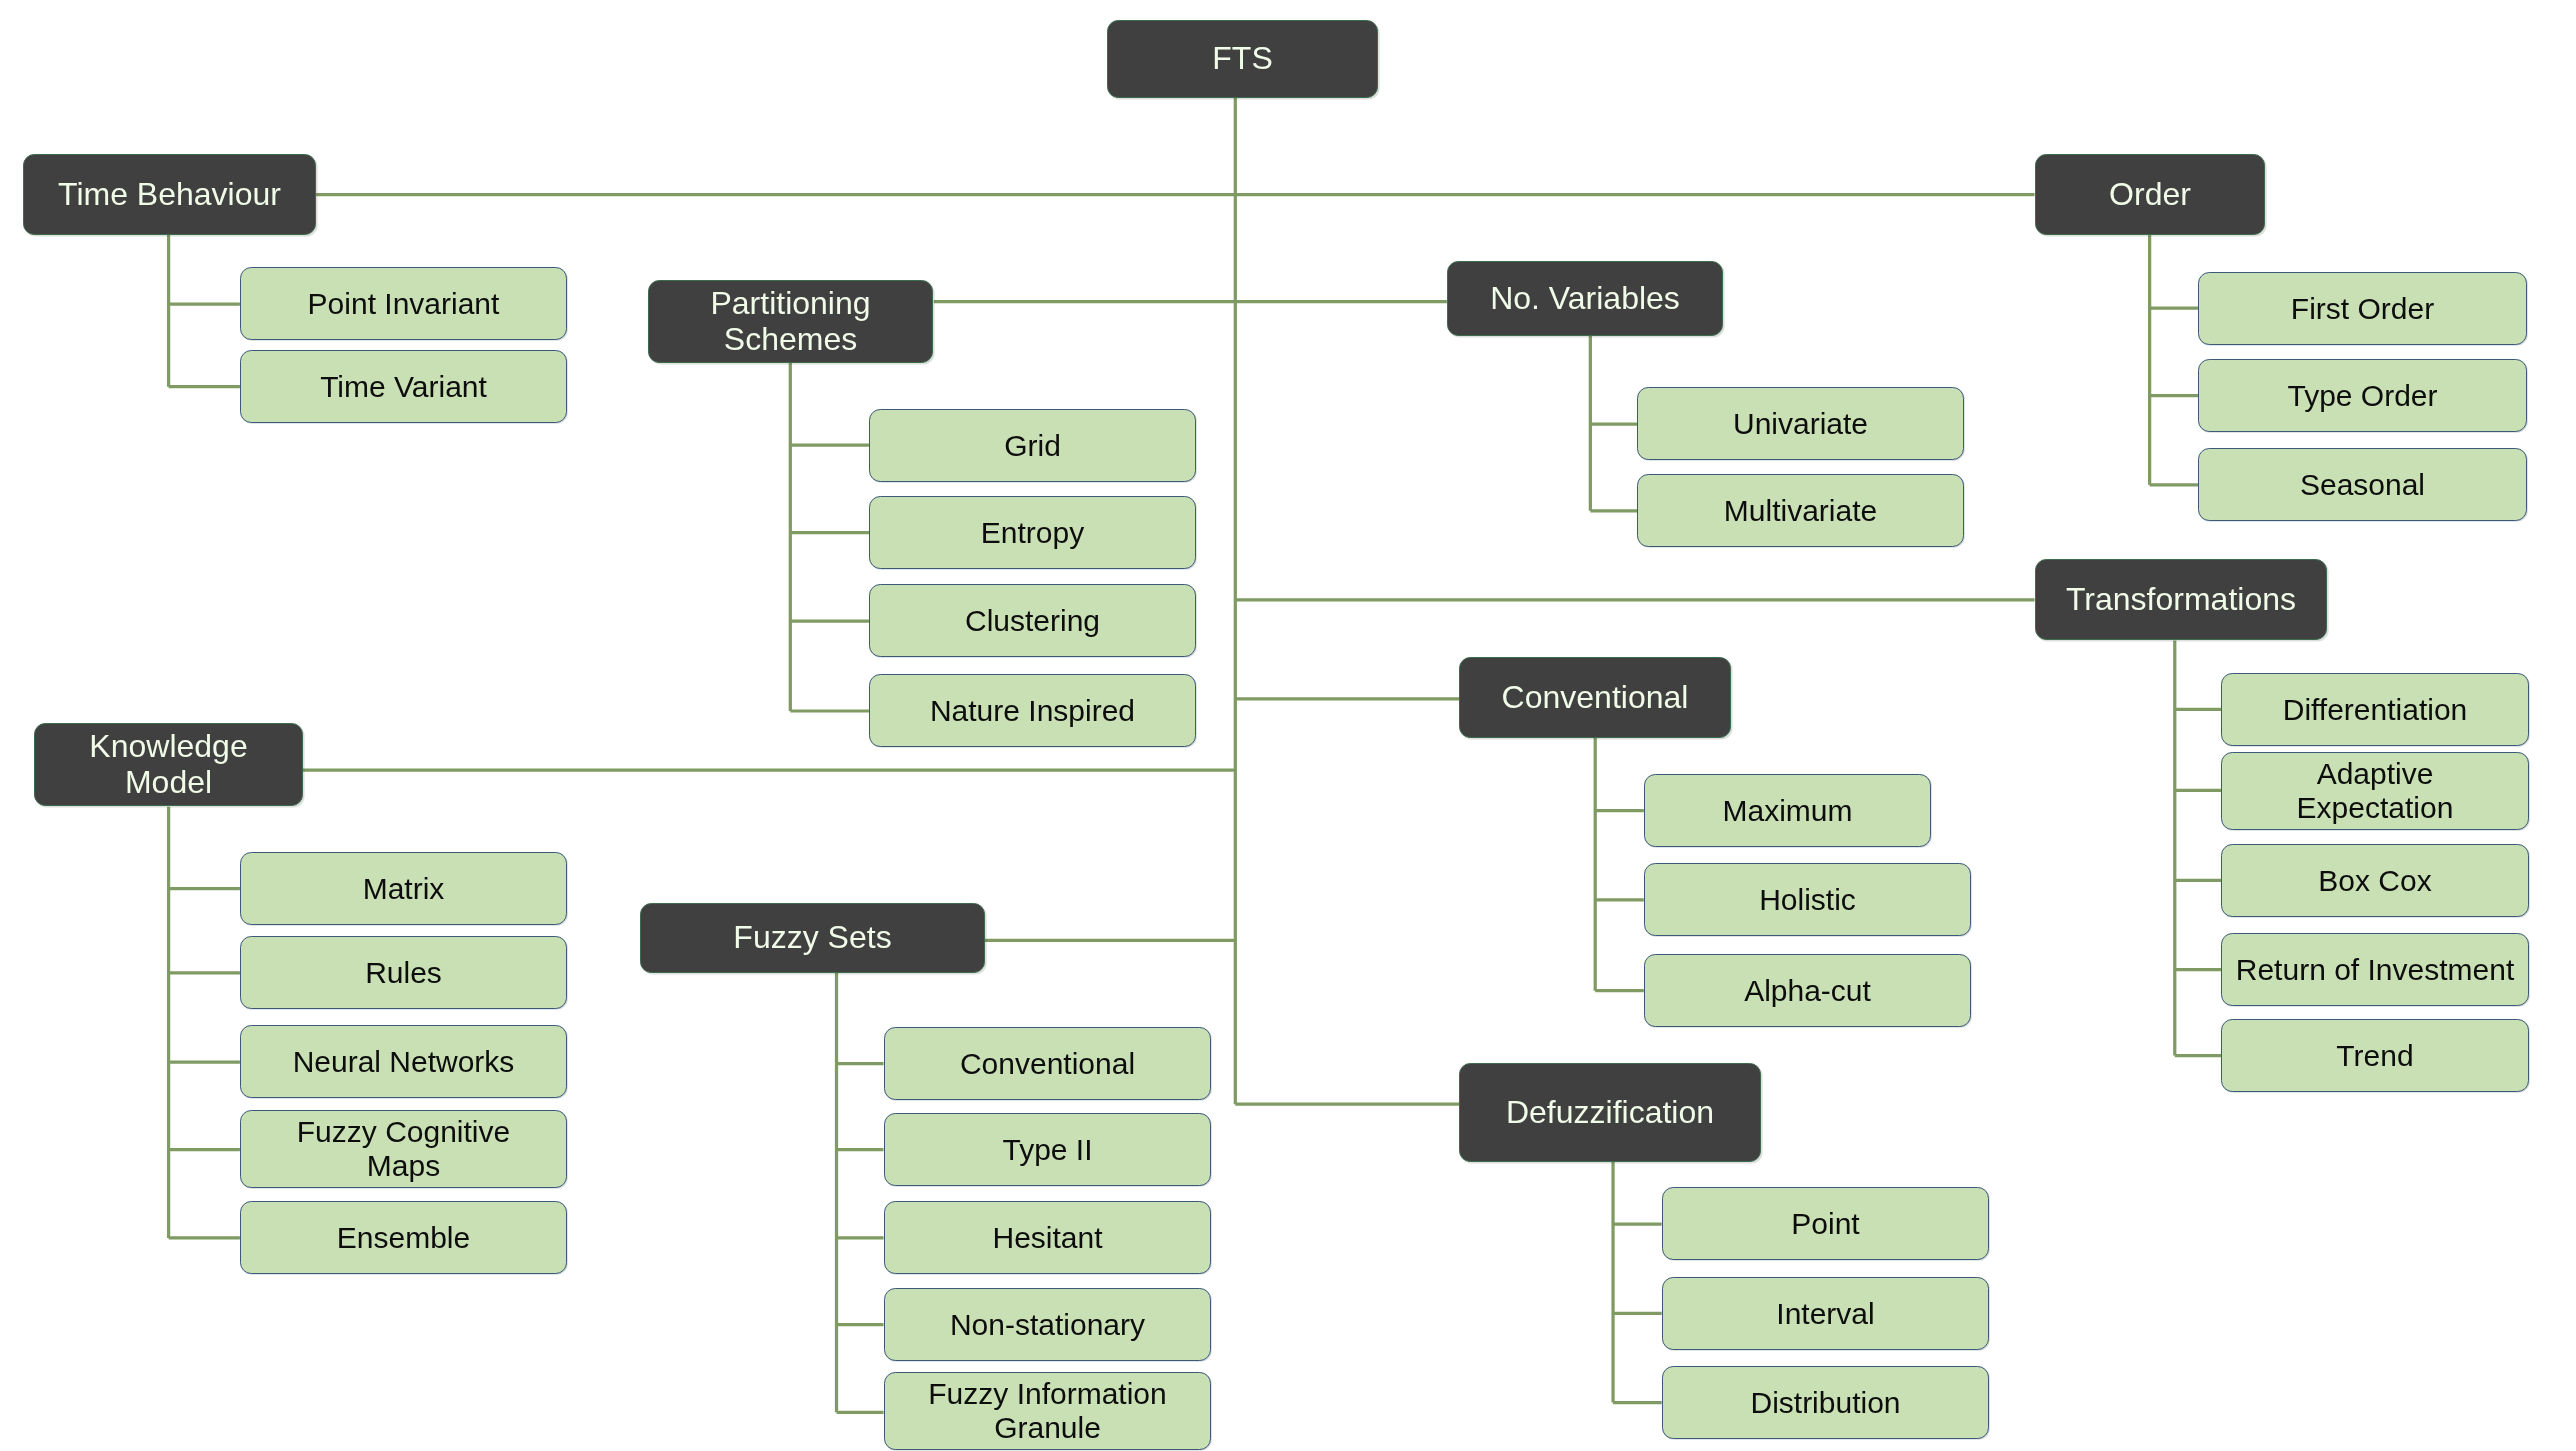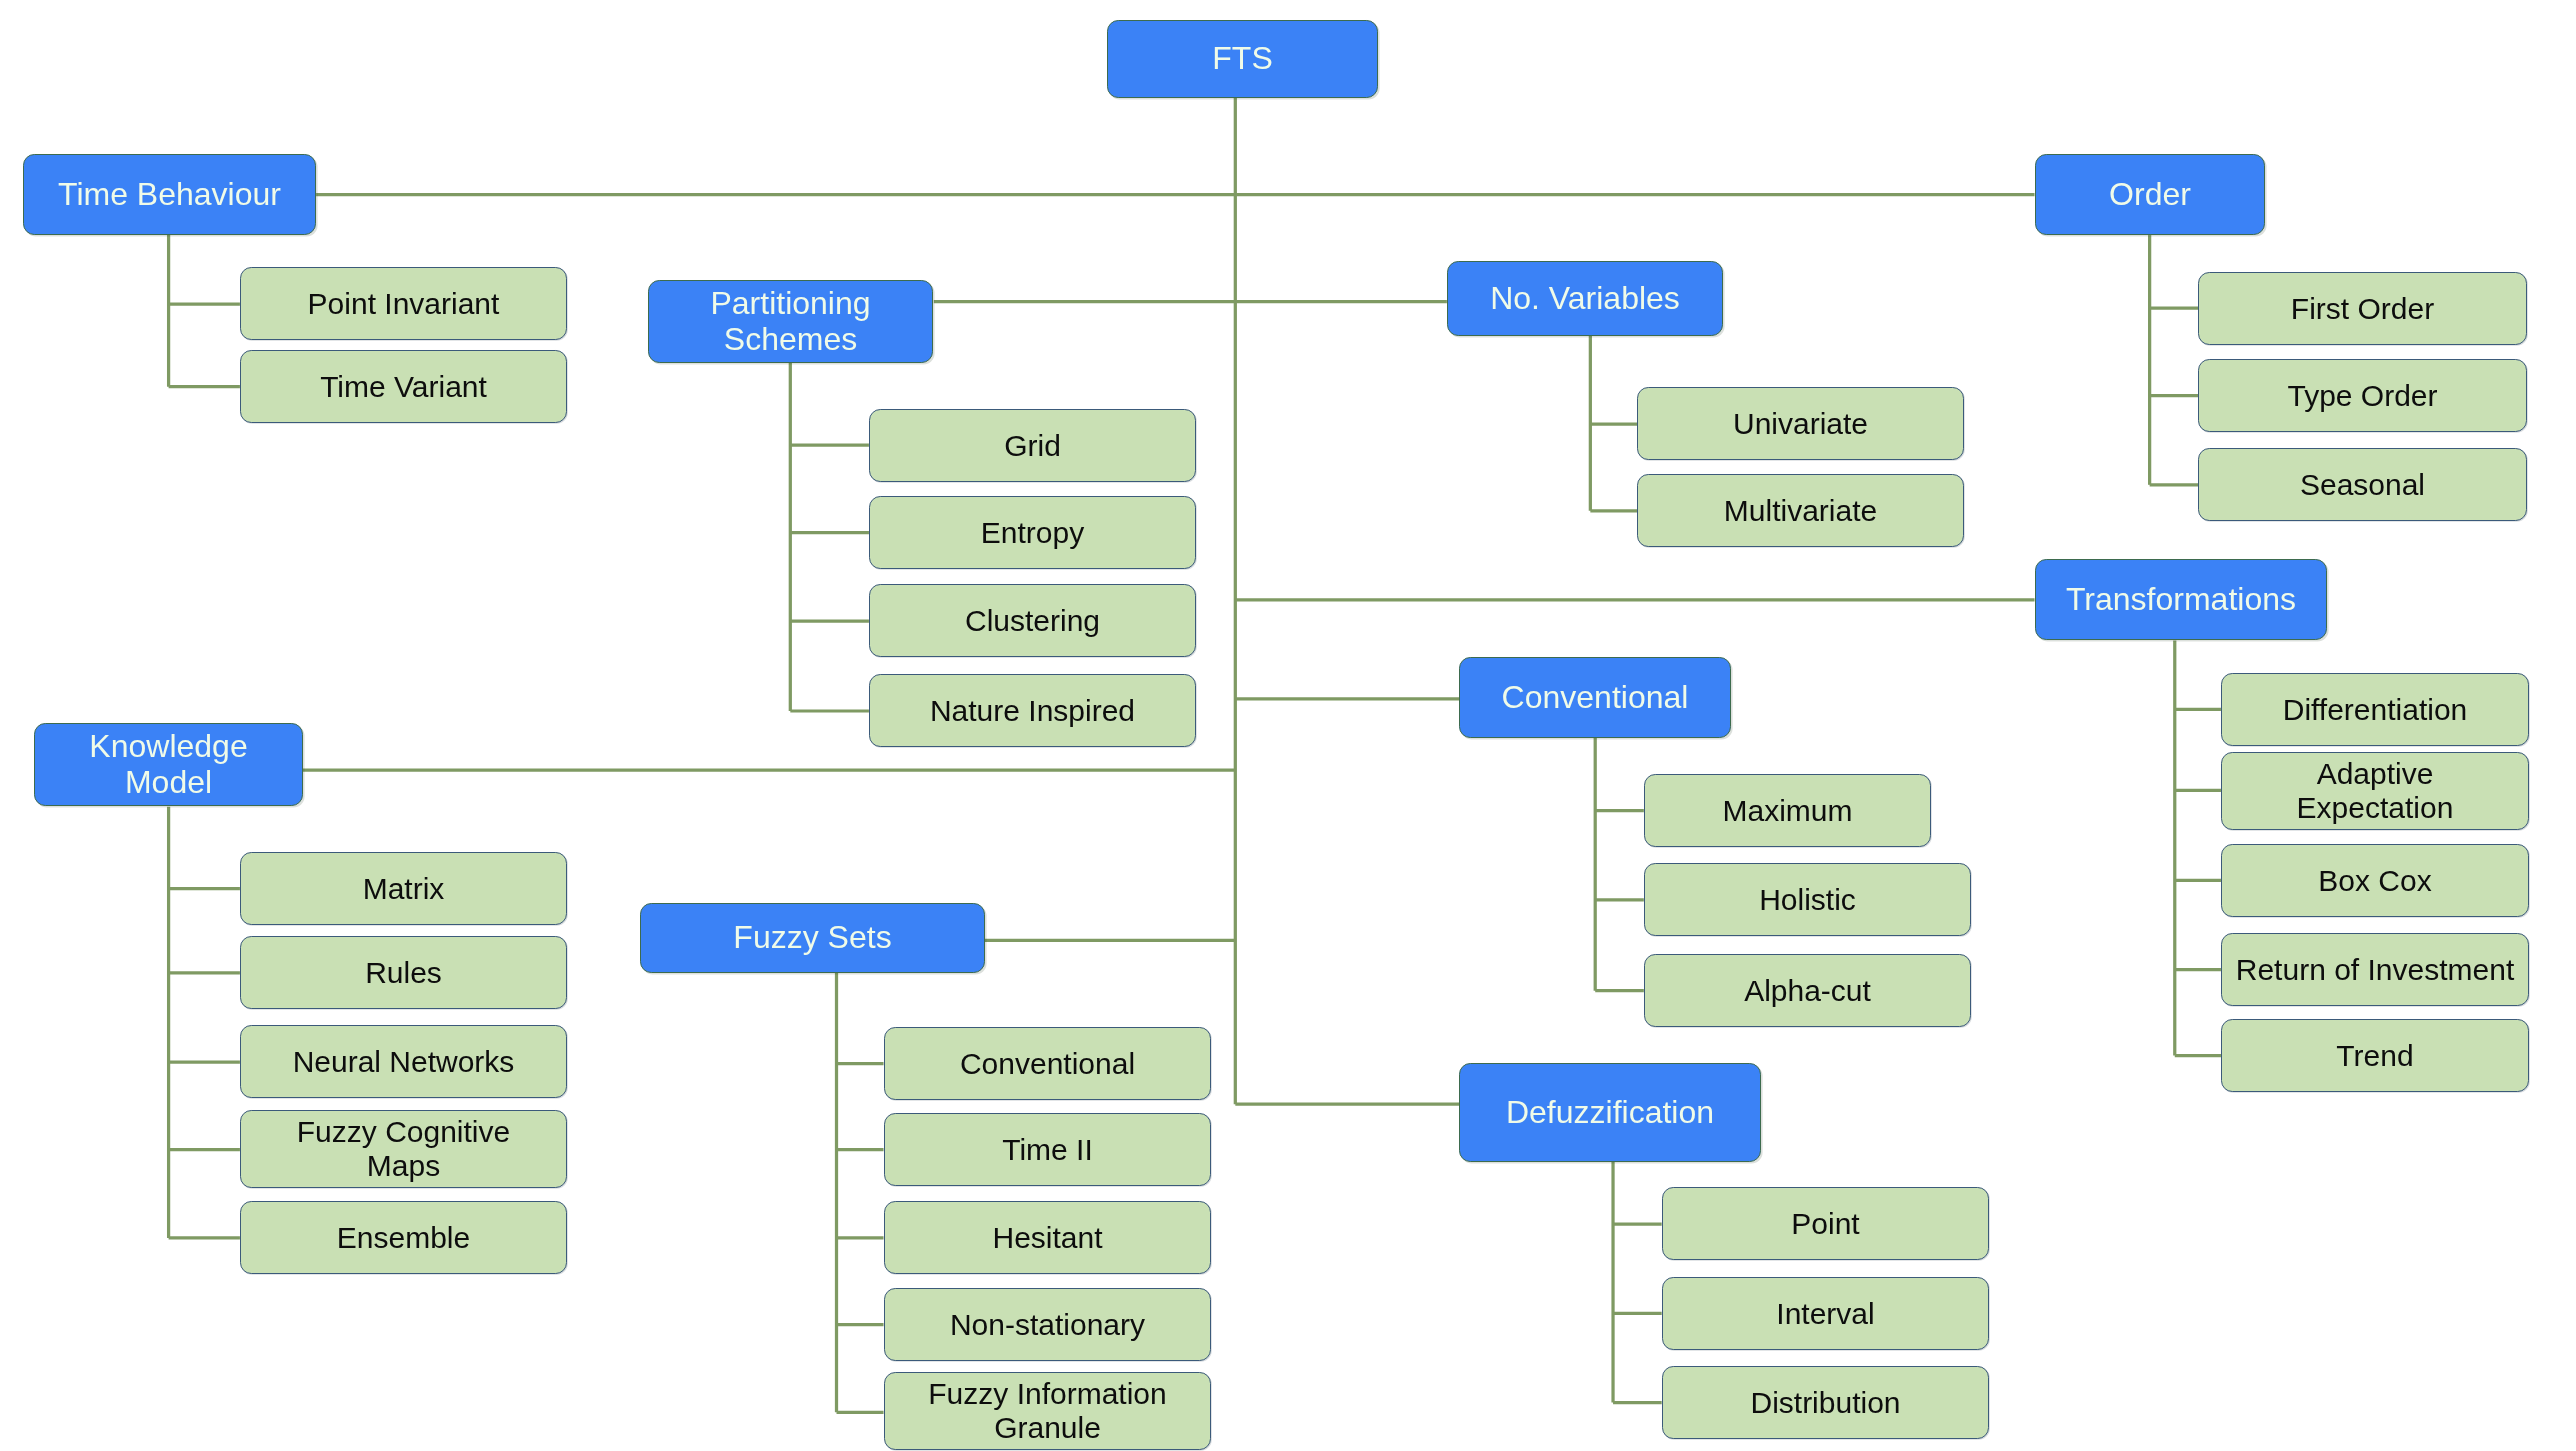--- a/index.html
+++ b/index.html
@@ -30,21 +30,21 @@
     display: flex;
     align-items: center;
     justify-content: center;
     text-align: center;
     border-radius: 11.3px;
     line-height: 1.12;
     white-space: pre-line;
     padding: 1.6px 8px;
   }
   .node.primary {
-    background: #3b82f6;
+    background: #404040;
     border: 1.6px solid #3d6b4e;
     color: #f0fbe8;
     font-size: 32px;
     box-shadow: 1.6px 1.6px 0 rgba(40,60,40,0.16);
   }
   .node.leaf {
     background: #c9e0b4;
     border: 1.6px solid #3b5a7a;
     color: #0d0d0d;
     font-size: 30px;
@@ -237,21 +237,21 @@
     <span>Alpha-cut</span>
   </div>
 
   <div class="node primary" style="left:640px; top:903px; width:345px; height:70px;">
     <span>Fuzzy Sets</span>
   </div>
   <div class="node leaf" style="left:884px; top:1027px; width:327px; height:73px;">
     <span>Conventional</span>
   </div>
   <div class="node leaf" style="left:884px; top:1113px; width:327px; height:73px;">
-    <span>Time II</span>
+    <span>Type II</span>
   </div>
   <div class="node leaf" style="left:884px; top:1201px; width:327px; height:73px;">
     <span>Hesitant</span>
   </div>
   <div class="node leaf" style="left:884px; top:1288px; width:327px; height:73px;">
     <span>Non-stationary</span>
   </div>
   <div class="node leaf" style="left:884px; top:1372px; width:327px; height:78px;">
     <span>Fuzzy Information
 Granule</span>

